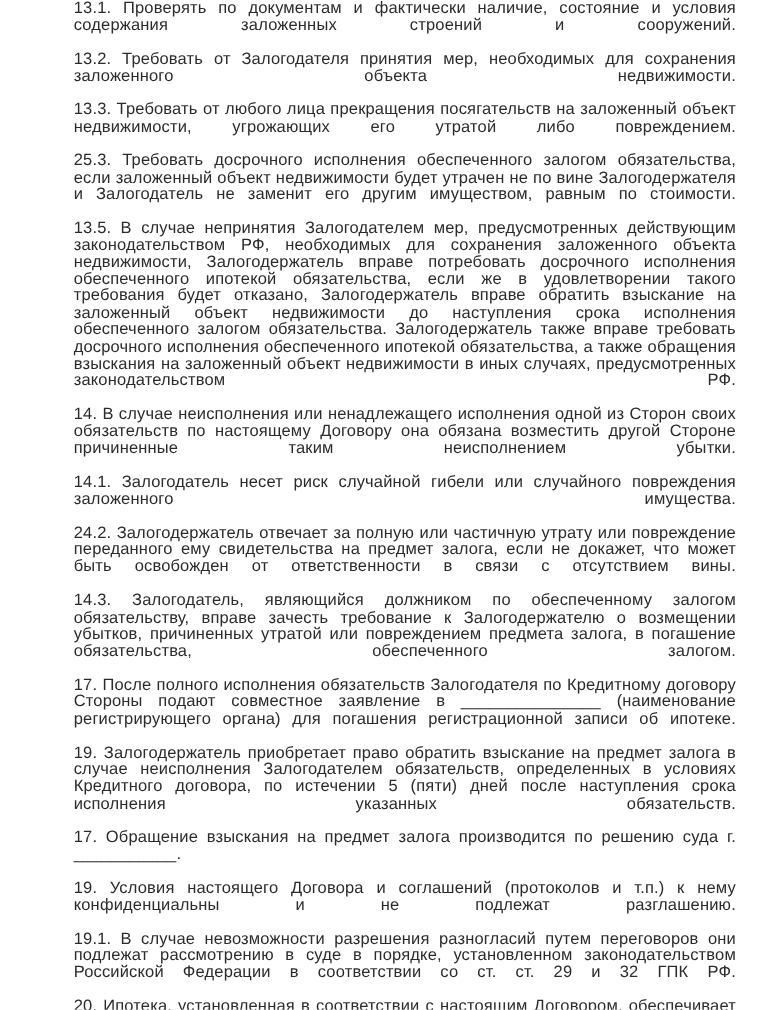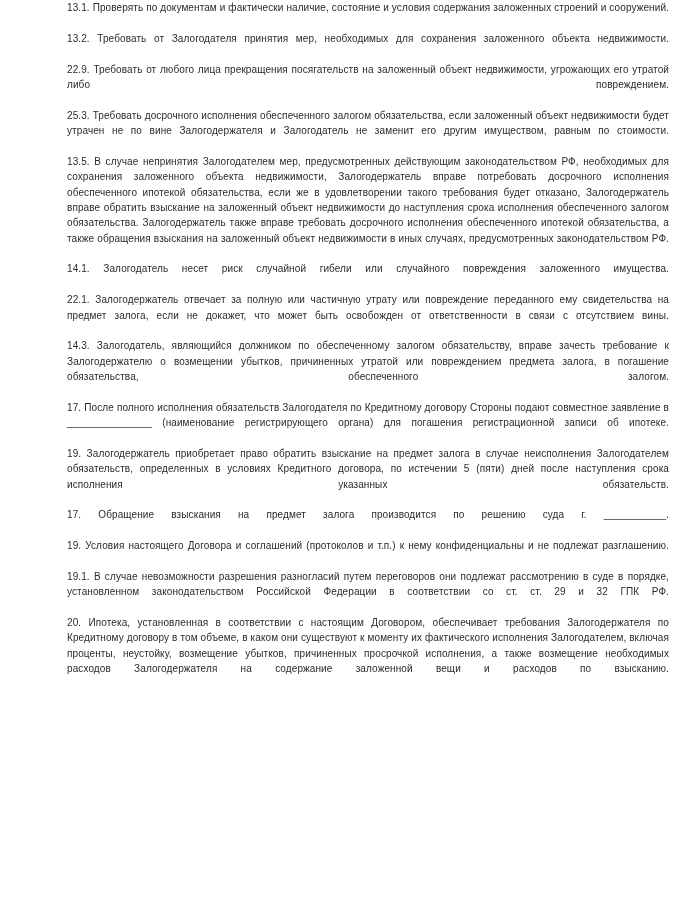--- a/index.html
+++ b/index.html
@@ -26,21 +26,21 @@
     position: absolute;
     left: 67px;
     top: 0px;
     width: 602px;
   }
   .clause {
     margin: 0;
     padding: 0;
     text-align: justify;
     text-justify: inter-word;
-    font-size: 10px;
+    font-size: 15px;
     line-height: 15.38px;
     color: #2b2b2b;
     font-family: "Liberation Sans", "DejaVu Sans", sans-serif;
     letter-spacing: 0.01em;
     -webkit-font-smoothing: none;
   }
   
   .clause::after {
     content: "";
     display: inline-block;
@@ -48,25 +48,26 @@
   }
 </style>
 </head>
 <body>
 
 <div id="doc-page">
   <div id="doc-body">
 
     <p class="clause">13.1. Проверять по документам и фактически наличие, состояние и условия содержания заложенных строений и сооружений.</p>
     <p class="clause">13.2. Требовать от Залогодателя принятия мер, необходимых для сохранения заложенного объекта недвижимости.</p>
-    <p class="clause">22.9. Требовать от любого лица прекращения посягательств на заложенный объект недвижимости, угрожающих его утратой либо повреждением.</p>
+    <p class="clause">13.3. Требовать от любого лица прекращения посягательств на заложенный объект недвижимости, угрожающих его утратой либо повреждением.</p>
     <p class="clause">25.3. Требовать досрочного исполнения обеспеченного залогом обязательства, если заложенный объект недвижимости будет утрачен не по вине Залогодержателя и Залогодатель не заменит его другим имуществом, равным по стоимости.</p>
     <p class="clause">13.5. В случае непринятия Залогодателем мер, предусмотренных действующим законодательством РФ, необходимых для сохранения заложенного объекта недвижимости, Залогодержатель вправе потребовать досрочного исполнения обеспеченного ипотекой обязательства, если же в удовлетворении такого требования будет отказано, Залогодержатель вправе обратить взыскание на заложенный объект недвижимости до наступления срока исполнения обеспеченного залогом обязательства. Залогодержатель также вправе требовать досрочного исполнения обеспеченного ипотекой обязательства, а также обращения взыскания на заложенный объект недвижимости в иных случаях, предусмотренных законодательством РФ.</p>
+    <p class="clause">14. В случае неисполнения или ненадлежащего исполнения одной из Сторон своих обязательств по настоящему Договору она обязана возместить другой Стороне причиненные таким неисполнением убытки.</p>
     <p class="clause">14.1. Залогодатель несет риск случайной гибели или случайного повреждения заложенного имущества.</p>
-    <p class="clause">22.1. Залогодержатель отвечает за полную или частичную утрату или повреждение переданного ему свидетельства на предмет залога, если не докажет, что может быть освобожден от ответственности в связи с отсутствием вины.</p>
+    <p class="clause">24.2. Залогодержатель отвечает за полную или частичную утрату или повреждение переданного ему свидетельства на предмет залога, если не докажет, что может быть освобожден от ответственности в связи с отсутствием вины.</p>
     <p class="clause">14.3. Залогодатель, являющийся должником по обеспеченному залогом обязательству, вправе зачесть требование к Залогодержателю о возмещении убытков, причиненных утратой или повреждением предмета залога, в погашение обязательства, обеспеченного залогом.</p>
     <p class="clause">17. После полного исполнения обязательств Залогодателя по Кредитному договору Стороны подают совместное заявление в _______________ (наименование регистрирующего органа) для погашения регистрационной записи об ипотеке.</p>
     <p class="clause">19. Залогодержатель приобретает право обратить взыскание на предмет залога в случае неисполнения Залогодателем обязательств, определенных в условиях Кредитного договора, по истечении 5 (пяти) дней после наступления срока исполнения указанных обязательств.</p>
     <p class="clause">17. Обращение взыскания на предмет залога производится по решению суда г. ___________.</p>
     <p class="clause">19. Условия настоящего Договора и соглашений (протоколов и т.п.) к нему конфиденциальны и не подлежат разглашению.</p>
     <p class="clause">19.1. В случае невозможности разрешения разногласий путем переговоров они подлежат рассмотрению в суде в порядке, установленном законодательством Российской Федерации в соответствии со ст. ст. 29 и 32 ГПК РФ.</p>
     <p class="clause">20. Ипотека, установленная в соответствии с настоящим Договором, обеспечивает требования Залогодержателя по Кредитному договору в том объеме, в каком они существуют к моменту их фактического исполнения Залогодателем, включая проценты, неустойку, возмещение убытков, причиненных просрочкой исполнения, а также возмещение необходимых расходов Залогодержателя на содержание заложенной вещи и расходов по взысканию.</p>
 
   </div>
 </div>

